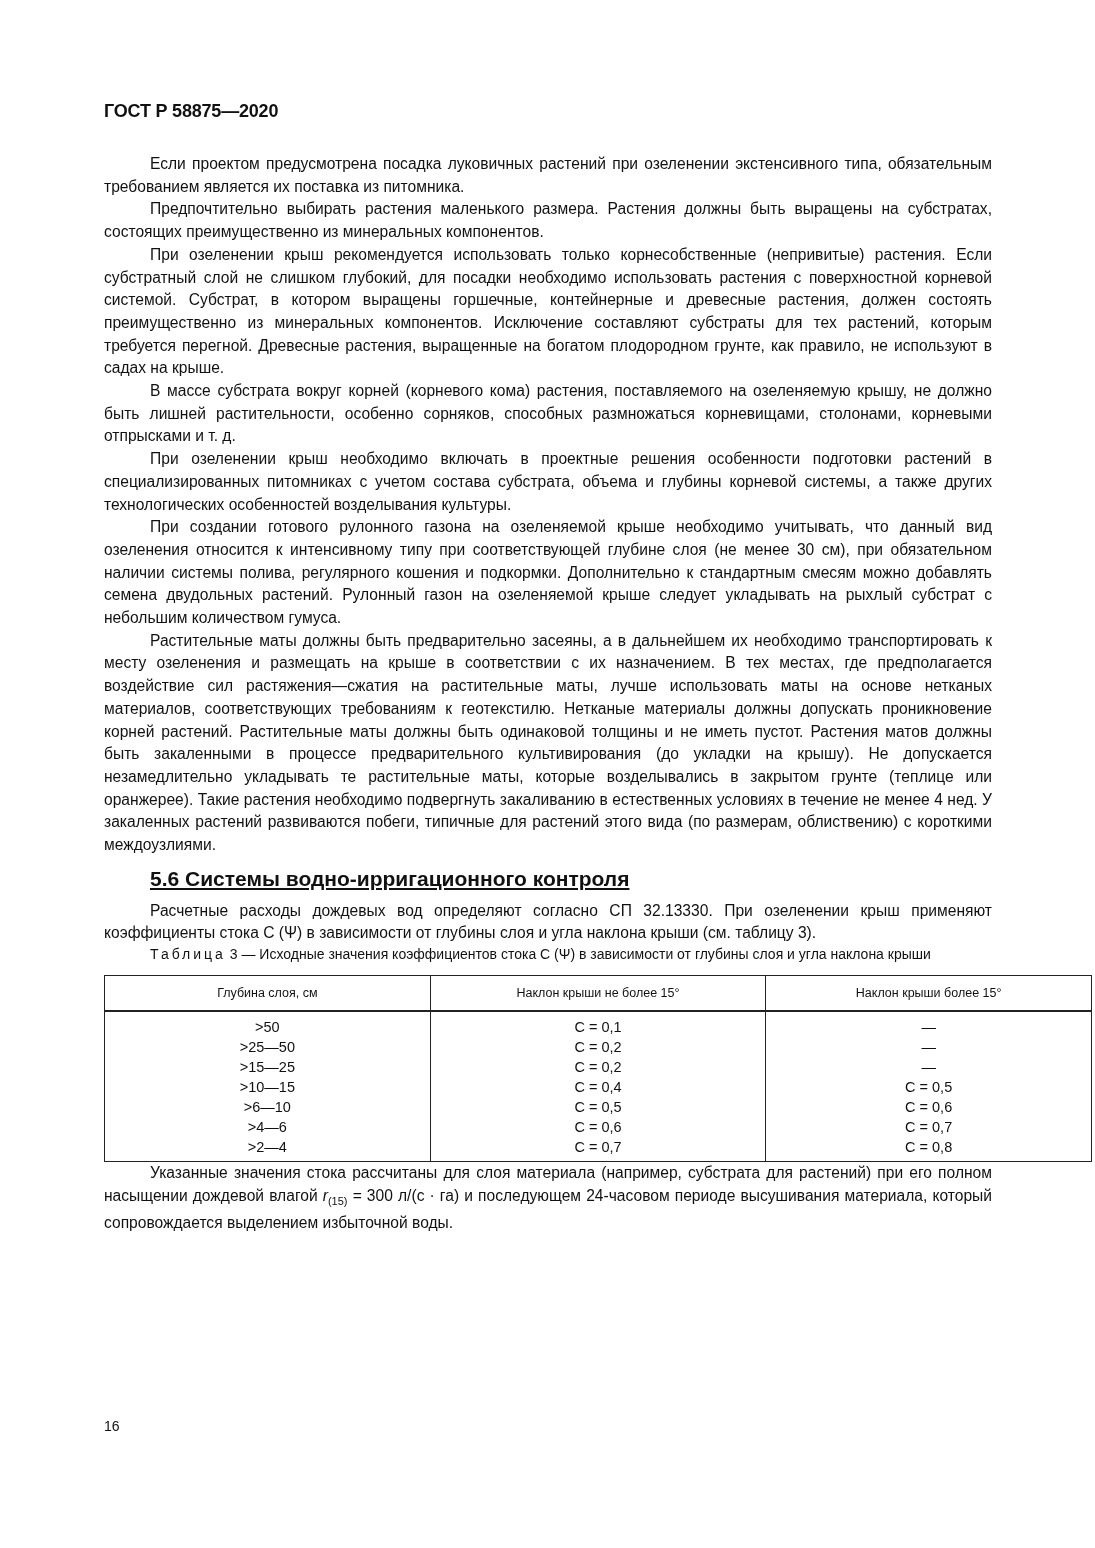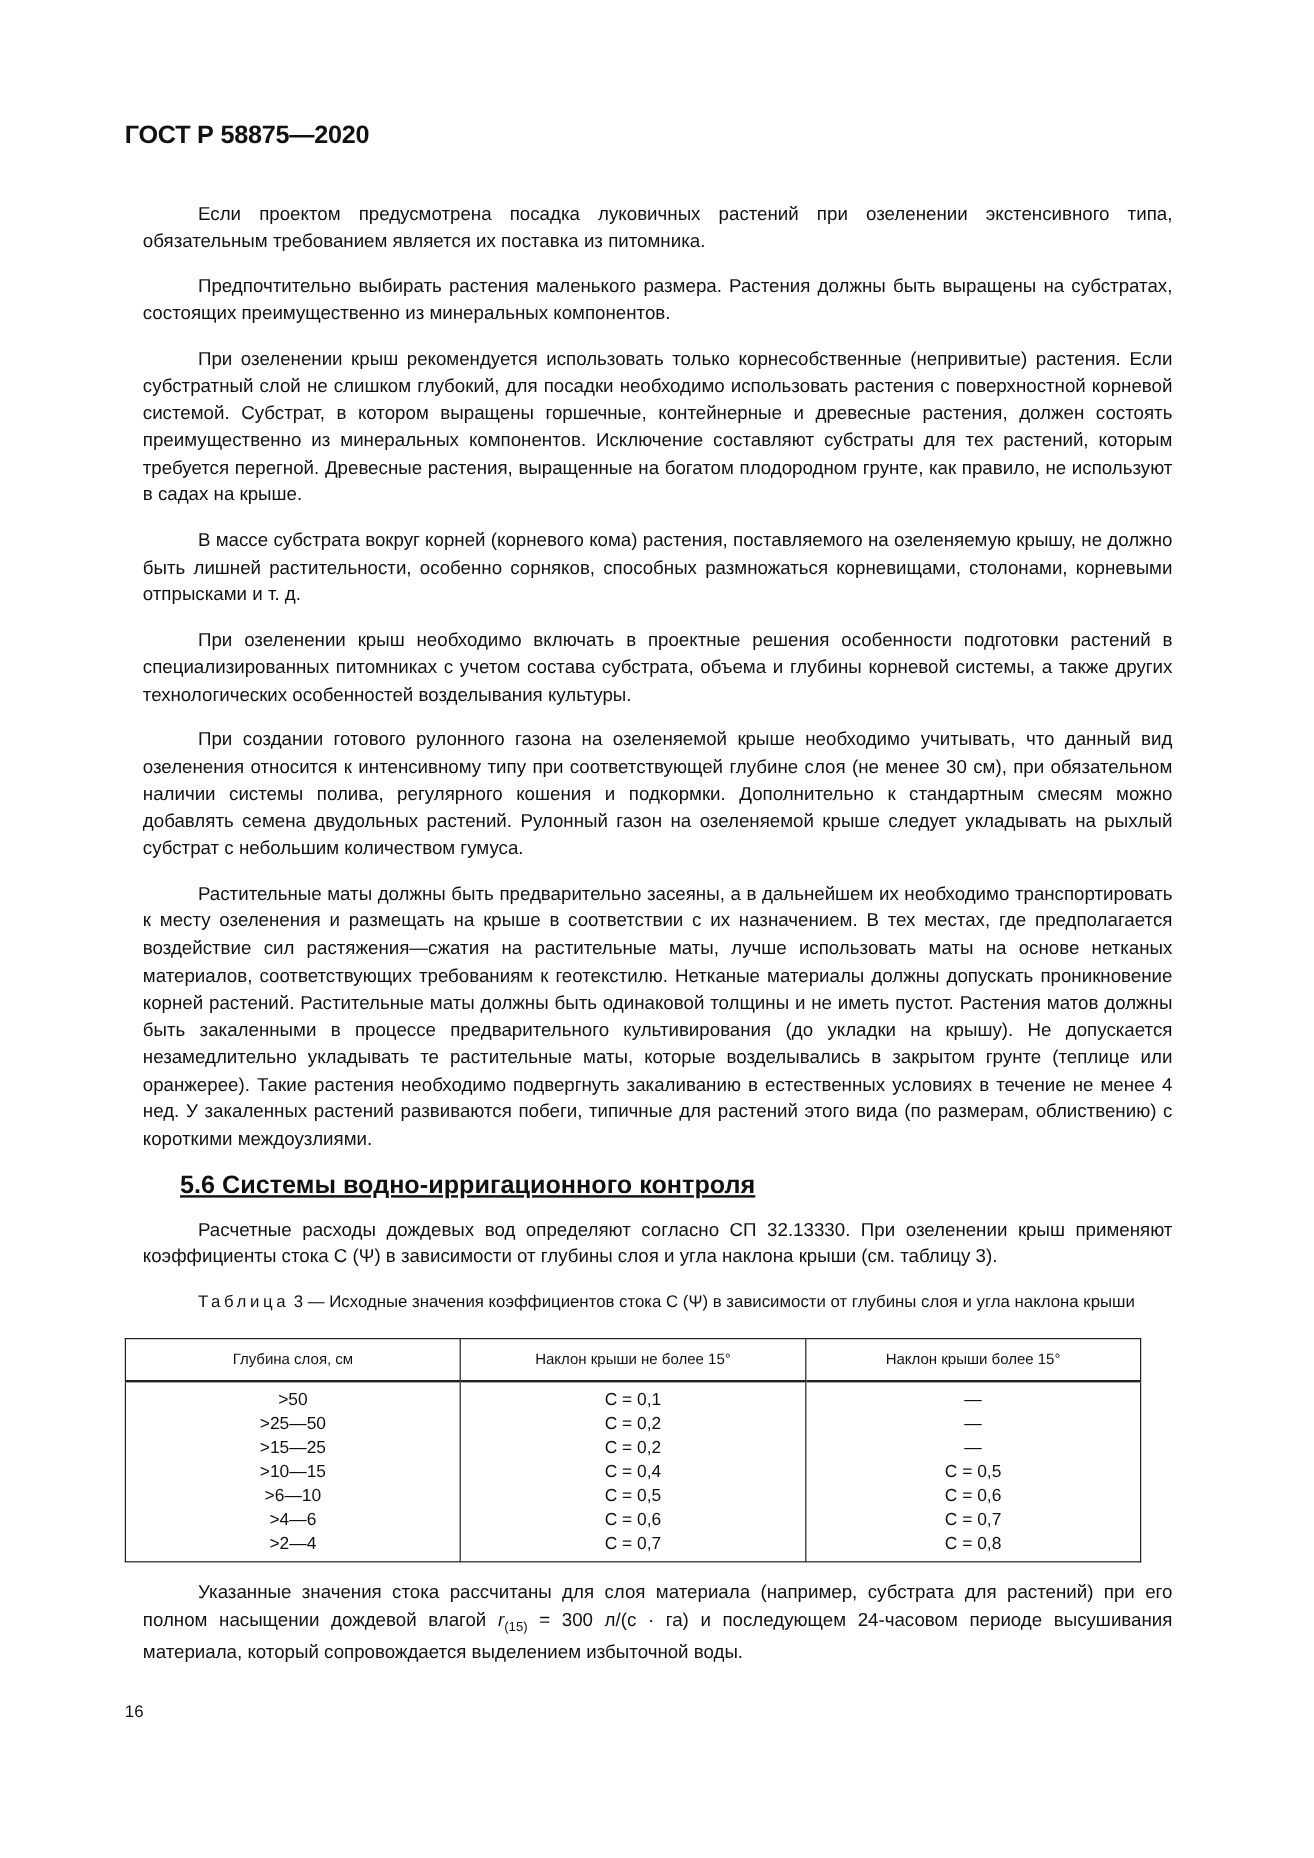--- a/index.html
+++ b/index.html
@@ -3,38 +3,38 @@
 <meta charset="utf-8">
 <style>
   html, body { margin: 0; padding: 0; background: #ffffff; }
   body {
     width: 1095px; height: 1548px; position: relative; overflow: hidden;
     font-family: "Liberation Sans", sans-serif; color: #111;
   }
   .page { position: absolute; left: 104px; top: 0; width: 888px; }
   .doc-header {
     position: absolute; top: 101px; left: 0;
-    font-weight: bold; font-size: 21px; letter-spacing: -0.2px;
+    font-weight: bold; font-size: 18px; letter-spacing: -0.2px;
   }
   .body-text {
     position: absolute; top: 153px; left: 0; width: 888px;
     font-size: 15.6px; line-height: 22.7px; text-align: justify;
   }
-  .body-text p { margin: 15px; text-indent: 46px; }
+  .body-text p { margin: 0; text-indent: 46px; }
   .section-title {
     font-weight: bold; font-size: 21px; margin: 11px 0 9px 0 !important;
     text-indent: 46px;
     text-decoration: underline;
   }
   .table-caption {
     font-size: 14px; line-height: 19px; margin-top: 7px; text-indent: 0;
   }
   .table-caption .spaced { letter-spacing: 3px; }
   table.coef {
-    border-collapse: collapse; width: 847px; margin-top: 21px;
+    border-collapse: collapse; width: 988px; margin-top: 11px;
     font-size: 14.5px;
   }
   table.coef th {
     font-weight: normal; font-size: 12.5px; height: 32px;
     border: 1px solid #222; border-bottom: 2px solid #222;
     text-align: center;
   }
   table.coef td {
     text-align: center; vertical-align: top; padding: 5px 0 4px 0;
     border-left: 1px solid #222; border-right: 1px solid #222;

